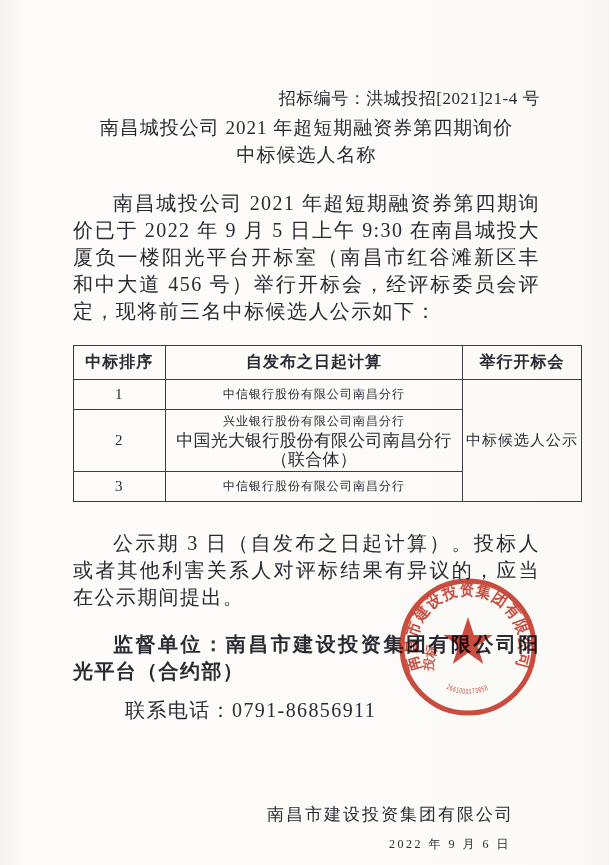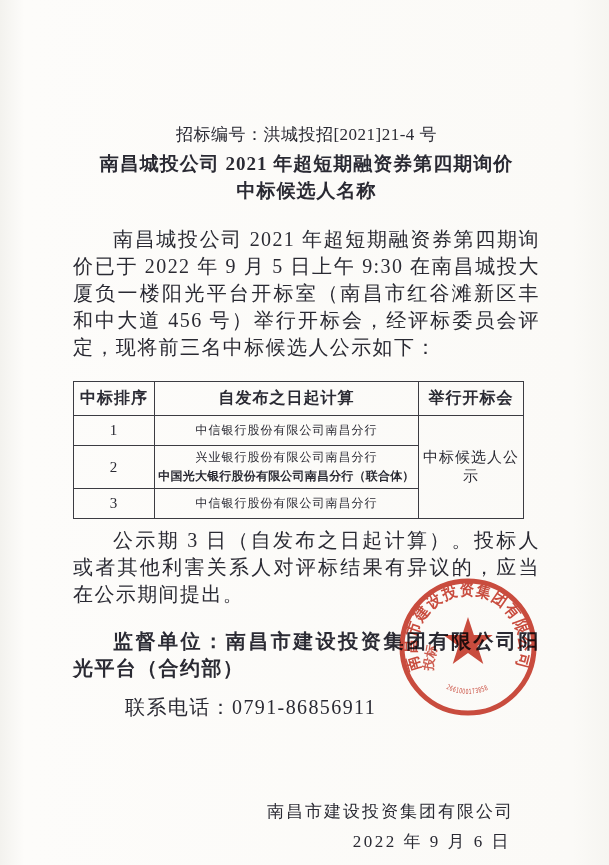--- a/index.html
+++ b/index.html
@@ -13,44 +13,43 @@
     color: #2a2a33;
     overflow: hidden;
   }
   .content {
     position: absolute;
     left: 73px;
     top: 86px;
     width: 467px;
   }
   .doc-number {
-    text-align: center;
+    text-align: right;
     font-size: 17px;
     line-height: 25px;
     letter-spacing: 0.5px;
-    margin-top: 36px;
   }
   .title {
     text-align: center;
-    font-weight: bold;
+    font-weight: normal;
     font-size: 19px;
     line-height: 27px;
     margin-top: 3px;
     letter-spacing: 1px;
   }
   .para {
     font-size: 20px;
     line-height: 27px;
     letter-spacing: 1.4px;
     text-align: justify;
     text-indent: 2em;
   }
   .intro { margin-top: 22px; }
   .bid-table {
-    width: 451px;
+    width: 509px;
     margin-top: 12px;
     border-collapse: collapse;
     table-layout: fixed;
   }
   .bid-table th, .bid-table td {
     border: 1.4px solid #3c3c42;
     text-align: center;
     vertical-align: middle;
     padding: 2px 2px;
     overflow: hidden;
@@ -61,34 +60,34 @@
   .bid-table th {
     font-size: 16px;
     font-weight: bold;
     height: 29px;
     letter-spacing: 1px;
   }
   .bid-table td { font-size: 15px; letter-spacing: 1px; }
   .row-1 td, .row-3 td { height: 25px; }
   .row-2 td { height: 38px; }
   .name-line  { font-size: 12px; line-height: 19px; letter-spacing: 1px; }
-  .name-line.long { font-size: 12px; letter-spacing: 0.2px; font-weight: bold; }
+  .name-line.long { font-size: 17px; letter-spacing: 0.2px; }
   .price-cell { font-size: 15px; letter-spacing: 2px; }
-  .notice { margin-top: 8px; }
+  .notice { margin-top: 28px; }
   .sign-block { margin-top: 76px; position: relative; z-index: 1; }
   .sign-line {
     text-align: right;
     font-size: 17px;
     letter-spacing: 2px;
     line-height: 29px;
     padding-right: 26px;
   }
   .date-line {
     text-align: right;
-    font-size: 17px;
+    font-size: 12px;
     letter-spacing: 2.5px;
     line-height: 31px;
     padding-right: 29px;
   }
   .seal {
     position: absolute;
     left: 388px;
     top: 567px;
     width: 160px;
     height: 160px;

